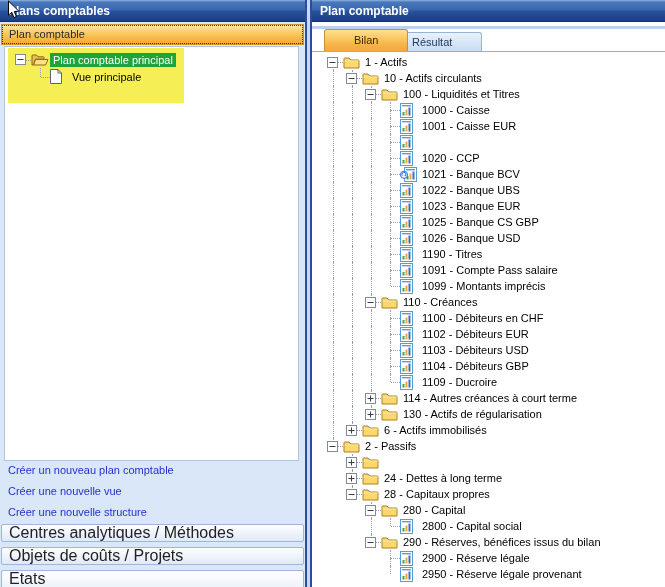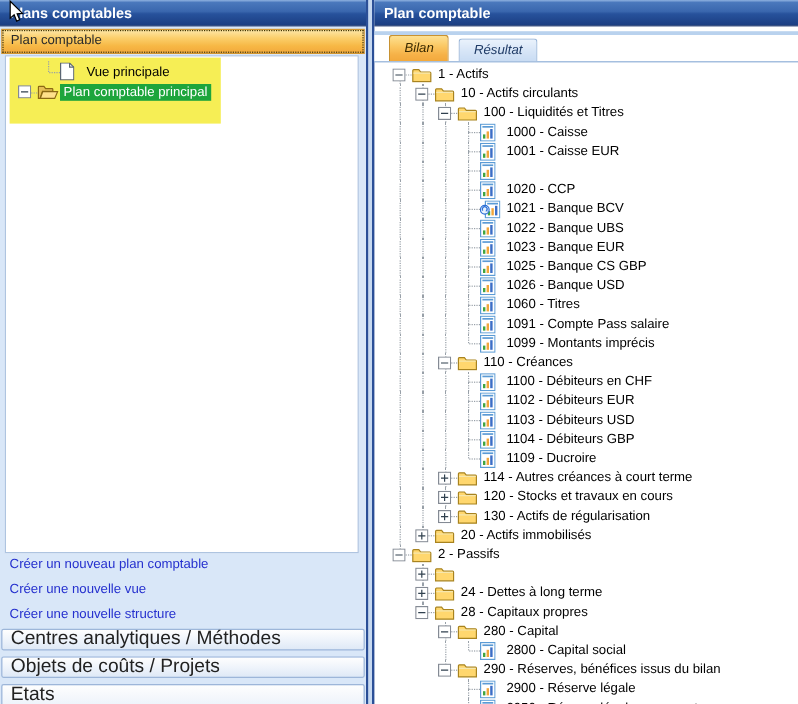--- a/index.html
+++ b/index.html
@@ -40,21 +40,21 @@
   #splitter{position:absolute;left:307px;top:0;width:3px;height:587px;background:#C7D9F0;cursor:col-resize;}
 
   
   #right-panel{position:absolute;left:310px;top:0;width:353px;height:587px;
     background:#FFFFFF;border-left:2px solid #2B4F97;box-sizing:content-box;}
   #rp-tabband{position:absolute;left:0;right:0;top:26px;height:25px;
     background:linear-gradient(#B9D2EE 0,#B9D2EE 3px,#FFFFFF 3px);
     border-bottom:1px solid #8FB0D8;}
   .tab{position:absolute;bottom:0;font-size:11px;text-align:center;
     border:1px solid #95B3D7;border-bottom:none;border-radius:3px 3px 0 0;
-    box-sizing:border-box;cursor:pointer;white-space:nowrap;padding:0 12px;font-style:italic;}
+    box-sizing:border-box;cursor:pointer;white-space:nowrap;padding:0 29px;}
   .tab.active{left:12px;height:22px;line-height:21px;color:#3A2A00;
     background:linear-gradient(180deg,#FDE092 0%,#FBC863 40%,#F6B147 75%,#F3A93C 100%);
     border-color:#C89232;z-index:2;}
   .tab.inactive{left:70px;height:19px;line-height:18px;color:#1F3B66;
     background:linear-gradient(180deg,#EAF2FC 0%,#D8E6F7 50%,#C9DCF3 100%);}
   #rp-tree{position:absolute;left:2px;right:0;top:54px;bottom:0;overflow:hidden;}
 
   
   .tree-row{display:flex;align-items:center;white-space:nowrap;padding-left:10px;cursor:default;}
   .rows16 .tree-row{height:16px;text-align:right;}
@@ -82,50 +82,50 @@
   <div id="left-panel">
     <div class="panel-header">
       <span>Plans comptables</span>
     </div>
     <div id="lp-active-bar">
       <span>Plan comptable</span>
     </div>
     <div id="lp-white">
       <div id="lp-yellow"></div>
       <div id="lp-tree" class="tree rows17">
-          <div class="tree-row">
-            <span class="guide"></span>
-            <span class="slot">
-              <i class="vt"></i>
-              <i class="h"></i>
-            </span>
-            <span class="ticon">
-              <svg width="12" height="15" viewBox="0 0 12 15">
-                <path d="M0.5 0.5 H8 L11.5 4 V14.5 H0.5 Z" fill="#FFFFFF" stroke="#5A6572"></path>
-                <path d="M8 0.5 V4 H11.5" fill="none" stroke="#5A6572"></path>
-              </svg>
-            </span>
-            <span class="tlabel">Vue principale</span>
-          </div>
           <div class="tree-row">
             <span class="slot">
               <i class="h"></i>
               <svg class="exp" width="11" height="11" viewBox="0 0 11 11">
                 <rect x="0.5" y="0.5" width="10" height="10" fill="#FFFFFF" stroke="#848A94"></rect>
                 <line x1="2.5" y1="5.5" x2="8.5" y2="5.5" stroke="#31414F"></line>
               </svg>
             </span>
             <span class="ticon">
               <svg width="18" height="13" viewBox="0 0 18 13">
                 <path d="M1 12 V2.6 Q1 2 1.7 2 H5.6 L7 3.8 H12.4 Q13 3.8 13 4.5 V6.2 H4.4 L2.4 12 Z" fill="#E6C054" stroke="#8B6914"></path>
                 <path d="M4.6 6.4 H17 L14.6 12 H2.6 Z" fill="#FFE08A" stroke="#8B6914"></path>
               </svg>
             </span>
             <span class="tlabel sel">Plan comptable principal</span>
           </div>
+          <div class="tree-row">
+            <span class="guide"></span>
+            <span class="slot">
+              <i class="vt"></i>
+              <i class="h"></i>
+            </span>
+            <span class="ticon">
+              <svg width="12" height="15" viewBox="0 0 12 15">
+                <path d="M0.5 0.5 H8 L11.5 4 V14.5 H0.5 Z" fill="#FFFFFF" stroke="#5A6572"></path>
+                <path d="M8 0.5 V4 H11.5" fill="none" stroke="#5A6572"></path>
+              </svg>
+            </span>
+            <span class="tlabel">Vue principale</span>
+          </div>
         </div>
     </div>
     <a class="lp-link" style="top:464px">Créer un nouveau plan comptable</a>
     <a class="lp-link" style="top:485px">Créer une nouvelle vue</a>
     <a class="lp-link" style="top:506px">Créer une nouvelle structure</a>
     <div class="lp-section" style="top:524px">
       <span>Centres analytiques / Méthodes</span>
     </div>
     <div class="lp-section" style="top:547px">
       <span>Objets de coûts / Projets</span>
@@ -401,21 +401,21 @@
           </span>
           <span class="ticon">
             <svg width="13" height="15" viewBox="0 0 13 15">
               <rect x="0.5" y="0.5" width="12" height="14" fill="#FFFFFF" stroke="#5B9BD5"></rect>
               <rect x="2" y="2" width="9" height="1.4" fill="#5B9BD5"></rect>
               <rect x="2.5" y="9" width="2" height="3.5" fill="#3FA53F"></rect>
               <rect x="5.5" y="6.5" width="2" height="6" fill="#F2A63B"></rect>
               <rect x="8.5" y="4.5" width="2" height="8" fill="#3C6EC6"></rect>
             </svg>
           </span>
-          <span class="tlabel">1060 - Titres</span>
+          <span class="tlabel">1190 - Titres</span>
         </div>
         <div class="tree-row">
           <span class="guide line"></span>
           <span class="guide line"></span>
           <span class="guide line"></span>
           <span class="slot">
             <i class="vt"></i>
             <i class="vb"></i>
             <i class="h"></i>
           </span>
@@ -587,74 +587,53 @@
               <path d="M1.5 5 H15.5" stroke="#F6E7AE"></path>
             </svg>
           </span>
           <span class="tlabel">114 - Autres créances à court terme</span>
         </div>
         <div class="tree-row">
           <span class="guide line"></span>
           <span class="guide line"></span>
           <span class="slot">
             <i class="vt"></i>
-            <i class="vb"></i>
             <i class="h"></i>
             <svg class="exp" width="11" height="11" viewBox="0 0 11 11">
               <rect x="0.5" y="0.5" width="10" height="10" fill="#FFFFFF" stroke="#848A94"></rect>
               <line x1="2.5" y1="5.5" x2="8.5" y2="5.5" stroke="#31414F"></line>
               <line x1="5.5" y1="2.5" x2="5.5" y2="8.5" stroke="#31414F"></line>
             </svg>
           </span>
           <span class="ticon">
             <svg width="17" height="13" viewBox="0 0 17 13">
               <path d="M1 12 V2.8 Q1 2 1.8 2 H6 l1.6 2 H15.2 Q16 4 16 4.8 V12 Z" fill="#FFD76E" stroke="#A8831F"></path>
               <path d="M1.5 5 H15.5" stroke="#F6E7AE"></path>
             </svg>
           </span>
-          <span class="tlabel">120 - Stocks et travaux en cours</span>
-        </div>
-        <div class="tree-row">
-          <span class="guide line"></span>
+          <span class="tlabel">130 - Actifs de régularisation</span>
+        </div>
+        <div class="tree-row">
           <span class="guide line"></span>
           <span class="slot">
             <i class="vt"></i>
             <i class="h"></i>
             <svg class="exp" width="11" height="11" viewBox="0 0 11 11">
               <rect x="0.5" y="0.5" width="10" height="10" fill="#FFFFFF" stroke="#848A94"></rect>
               <line x1="2.5" y1="5.5" x2="8.5" y2="5.5" stroke="#31414F"></line>
               <line x1="5.5" y1="2.5" x2="5.5" y2="8.5" stroke="#31414F"></line>
             </svg>
           </span>
           <span class="ticon">
             <svg width="17" height="13" viewBox="0 0 17 13">
               <path d="M1 12 V2.8 Q1 2 1.8 2 H6 l1.6 2 H15.2 Q16 4 16 4.8 V12 Z" fill="#FFD76E" stroke="#A8831F"></path>
               <path d="M1.5 5 H15.5" stroke="#F6E7AE"></path>
             </svg>
           </span>
-          <span class="tlabel">130 - Actifs de régularisation</span>
-        </div>
-        <div class="tree-row">
-          <span class="guide line"></span>
-          <span class="slot">
-            <i class="vt"></i>
-            <i class="h"></i>
-            <svg class="exp" width="11" height="11" viewBox="0 0 11 11">
-              <rect x="0.5" y="0.5" width="10" height="10" fill="#FFFFFF" stroke="#848A94"></rect>
-              <line x1="2.5" y1="5.5" x2="8.5" y2="5.5" stroke="#31414F"></line>
-              <line x1="5.5" y1="2.5" x2="5.5" y2="8.5" stroke="#31414F"></line>
-            </svg>
-          </span>
-          <span class="ticon">
-            <svg width="17" height="13" viewBox="0 0 17 13">
-              <path d="M1 12 V2.8 Q1 2 1.8 2 H6 l1.6 2 H15.2 Q16 4 16 4.8 V12 Z" fill="#FFD76E" stroke="#A8831F"></path>
-              <path d="M1.5 5 H15.5" stroke="#F6E7AE"></path>
-            </svg>
-          </span>
-          <span class="tlabel">20 - Actifs immobilisés</span>
+          <span class="tlabel">6 - Actifs immobilisés</span>
         </div>
         <div class="tree-row">
           <span class="slot">
             <i class="vt"></i>
             <i class="h"></i>
             <svg class="exp" width="11" height="11" viewBox="0 0 11 11">
               <rect x="0.5" y="0.5" width="10" height="10" fill="#FFFFFF" stroke="#848A94"></rect>
               <line x1="2.5" y1="5.5" x2="8.5" y2="5.5" stroke="#31414F"></line>
             </svg>
           </span>

